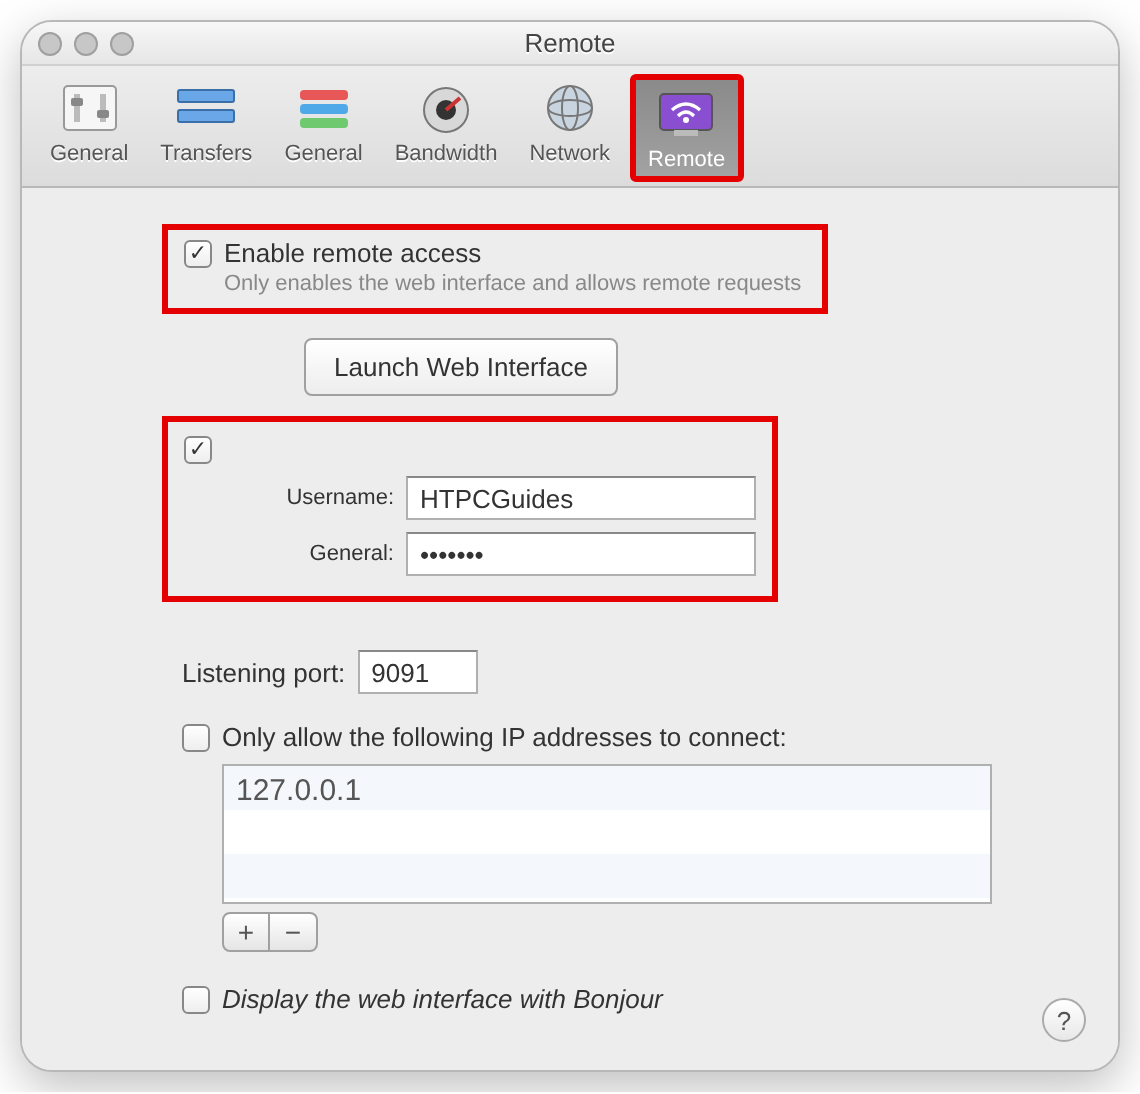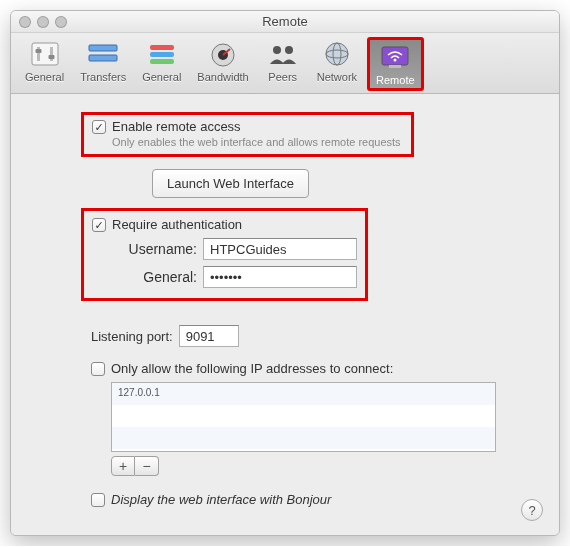--- a/index.html
+++ b/index.html
@@ -9,21 +9,21 @@
     background: #fff;
     font-family: "Lucida Grande", "Helvetica Neue", Arial, sans-serif;
     font-size: 13px;
     color: #333;
   }
   .window {
     width: 550px;
     margin: 0 auto;
     background: #ededed;
     border: 1px solid #b8b8b8;
-    border-radius: 6px;
+    border-radius: 16px;
     box-shadow: 0 8px 24px rgba(0,0,0,0.25);
     overflow: hidden;
   }
   .titlebar {
     height: 22px;
     background: linear-gradient(#f7f7f7, #e6e6e6);
     border-bottom: 1px solid #d0d0d0;
     display: flex;
     align-items: center;
     padding: 0 8px;
@@ -84,39 +84,39 @@
     padding:6px 14px;
     font-size:13px;
     color:#333;
     background:linear-gradient(#ffffff,#ededed);
     border:1px solid #a0a0a0;
     border-radius:4px;
     box-shadow:0 1px 0 #fff inset;
     margin-left:31px;
   }
   .field-row { display:flex; align-items:center; margin-top:6px; margin-left:20px; }
-  .field-label { width:85px; text-align:right; font-size:14px; color:#333; margin-right:6px; }
+  .field-label { width:85px; text-align:right; font-size:11px; color:#333; margin-right:6px; }
   .text-input {
-    width:154px; height:22px;
+    width:175px; height:22px;
     border:1px solid #b0b0b0;
     border-top-color:#888;
     background:#fff;
     padding:2px 6px;
     font-size:13px;
     color:#333;
   }
   .text-input.sm { width:60px; }
   .auth-box { padding:6px 8px 10px 8px; margin-left:40px; margin-bottom:10px; }
   .ip-list {
     width:385px; height:70px;
     border:1px solid #b0b0b0;
     background:repeating-linear-gradient(#f4f7fb 0, #f4f7fb 22px, #fff 22px, #fff 44px);
     margin-left:20px; margin-top:6px;
     padding:4px 6px;
-    font-size:10px; color:#555;
+    font-size:15px; color:#555;
     overflow:hidden;
   }
   .ip-controls { display:flex; align-items:center; margin-left:20px; margin-top:4px; }
   .sq-btn {
     width:24px; height:20px;
     border:1px solid #a0a0a0;
     background:linear-gradient(#ffffff,#e5e5e5);
     display:flex; align-items:center; justify-content:center;
     font-size:14px; color:#555;
   }
@@ -184,31 +184,20 @@
         <svg width="30" height="26">
             <circle cx="15" cy="14" r="11" fill="#d8d8d8" stroke="#777"></circle>
             <circle cx="15" cy="14" r="5" fill="#333"></circle>
             <line x1="15" y1="14" x2="22" y2="8" stroke="#c33" stroke-width="2"></line>
           </svg>
       </div>
       <span class="tool-label">Bandwidth</span>
     </div>
     <div class="tool">
       <div class="tool-icon">
-        <svg width="32" height="26">
-            <circle cx="10" cy="9" r="4" fill="#555"></circle>
-            <path d="M3 23 Q10 14 17 23 Z" fill="#555"></path>
-            <circle cx="22" cy="9" r="4" fill="#555"></circle>
-            <path d="M15 23 Q22 14 29 23 Z" fill="#555"></path>
-          </svg>
-      </div>
-      <span class="tool-label">Peers</span>
-    </div>
-    <div class="tool">
-      <div class="tool-icon">
         <svg width="30" height="26">
             <circle cx="15" cy="13" r="11" fill="#c8d4df" stroke="#777"></circle>
             <ellipse cx="15" cy="13" rx="11" ry="4" fill="none" stroke="#777"></ellipse>
             <ellipse cx="15" cy="13" rx="4" ry="11" fill="none" stroke="#777"></ellipse>
           </svg>
       </div>
       <span class="tool-label">Network</span>
     </div>
     <div class="tool highlight-red" style="background:linear-gradient(#8a8a8a,#a2a2a2); border-radius:3px;">
       <div class="tool-icon">
@@ -235,21 +224,20 @@
       </div>
     </div>
 
     <div style="margin:12px 0 10px 80px;">
       <span class="btn highlight-red">Launch Web Interface</span>
     </div>
 
     <div class="auth-box highlight-red" style="display:inline-block;">
       <div class="row" style="margin-bottom:4px;">
         <span class="checkbox checked"></span>
-        <span>Require authentication</span>
       </div>
       <div class="field-row">
         <span class="field-label">Username:</span>
         <input class="text-input" value="HTPCGuides" style="">
       </div>
       <div class="field-row">
         <span class="field-label">General:</span>
         <input class="text-input" value="•••••••" style="">
       </div>
     </div>

